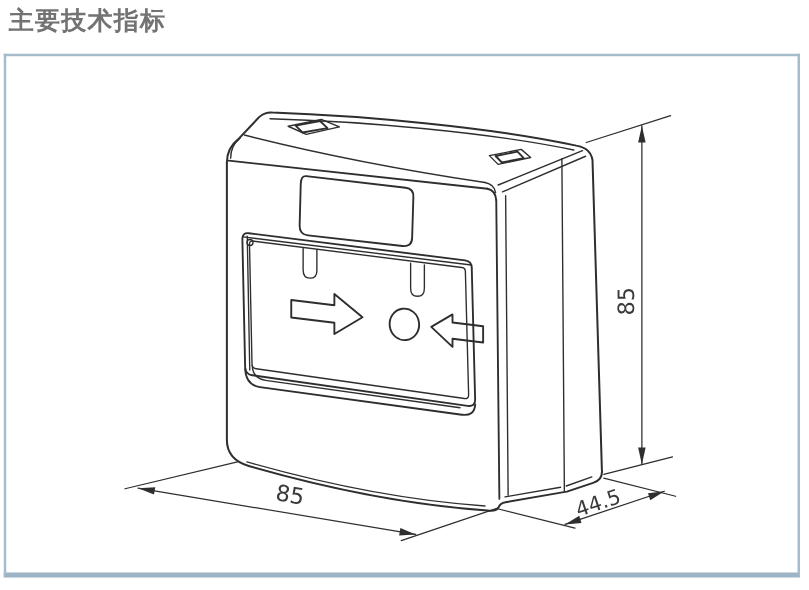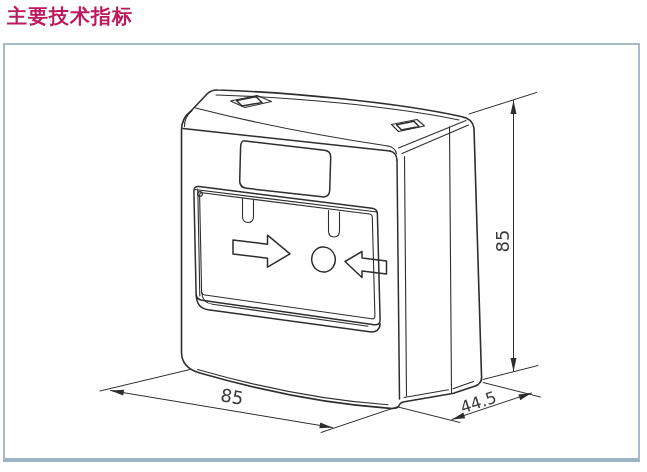--- a/index.html
+++ b/index.html
@@ -4,21 +4,21 @@
 <style>
   html,body{margin:0;padding:0;background:#ffffff;}
   body{
     position:relative;
     width:647px;height:472px;
     font-family:"Liberation Sans","DejaVu Sans",sans-serif;
     overflow:hidden;
   }
   .page-title{
     position:absolute;left:7px;top:3px;
-    font-size:20px;font-weight:bold;color:#be185d;
+    font-size:20px;font-weight:bold;color:#737373;
     letter-spacing:1px;
   }
   .figure-frame{
     position:absolute;left:3px;top:43px;
     width:637px;height:419px;
     border:2px solid #a7bccb;
     border-bottom:4px solid #9cb4c4;
     background:#ffffff;
     box-sizing:border-box;
   }

